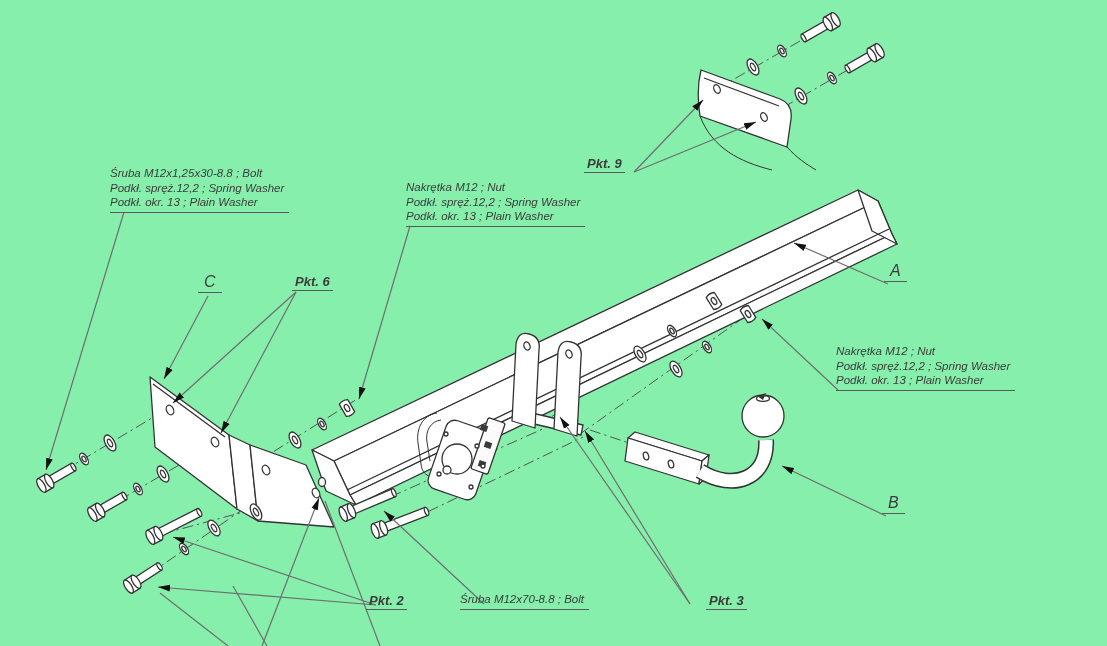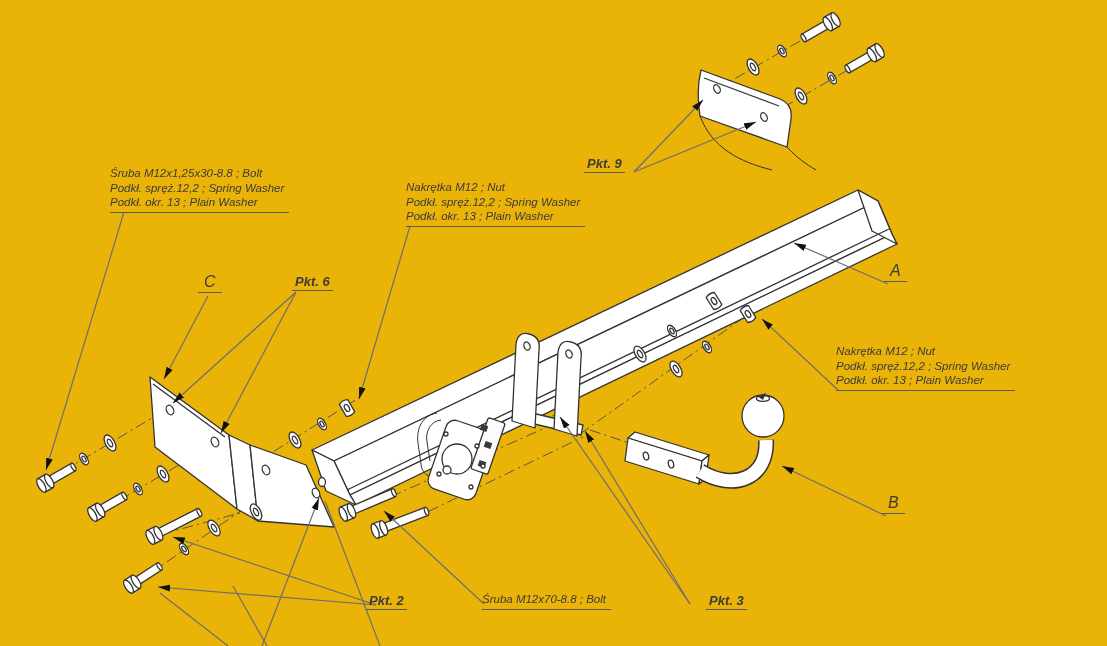--- a/index.html
+++ b/index.html
@@ -1,16 +1,16 @@
 <!DOCTYPE html>
 <html><head>
 <meta charset="utf-8">
 <style>
   html,body{margin:0;padding:0;background:#ffffff;}
-  .stage{position:relative;width:1107px;height:646px;background:#eab308;overflow:hidden;
+  .stage{position:relative;width:1107px;height:646px;background:#86efac;overflow:hidden;
          font-family:"Liberation Sans",sans-serif;}
   .stage svg{position:absolute;left:0;top:0;}
   .callout{position:absolute;font-style:italic;font-size:11.5px;line-height:1.27;color:#3c3c3c;
            border-bottom:1.5px solid #5a5a5a;padding:0 5px 2px 0;white-space:nowrap;}
   .tag{position:absolute;font-style:italic;font-size:13px;font-weight:bold;color:#3c3c3c;
        border-bottom:1.5px solid #5a5a5a;padding:0 3px 1px 3px;white-space:nowrap;}
   .letter{position:absolute;font-style:italic;font-size:16px;color:#3c3c3c;
           border-bottom:1.5px solid #5a5a5a;padding:0 6px 1px 6px;}
   .dash{stroke:#555;stroke-width:1;fill:none;stroke-dasharray:11 4 2.2 4;}
   .part{fill:#fff;stroke:#333;stroke-width:1.3;stroke-linejoin:round;}
@@ -203,21 +203,21 @@
     <div>Podkł. spręż.12,2 ; Spring Washer</div>
     <div>Podkł. okr. 13 ; Plain Washer</div>
   </div>
 
   <div class="callout" style="left:836px;top:344px">
     <div>Nakrętka  M12 ; Nut</div>
     <div>Podkł. spręż.12,2 ; Spring Washer</div>
     <div>Podkł. okr. 13 ; Plain Washer</div>
   </div>
 
-  <div class="callout" style="left:482px;top:592px">Śruba M12x70-8.8 ;  Bolt</div>
+  <div class="callout" style="left:460px;top:592px">Śruba M12x70-8.8 ;  Bolt</div>
 
   <div class="tag" style="left:584px;top:156px">Pkt. 9</div>
   <div class="tag" style="left:292px;top:274px">Pkt. 6</div>
   <div class="tag" style="left:366px;top:593px">Pkt. 2</div>
   <div class="tag" style="left:706px;top:593px">Pkt. 3</div>
 
   <div class="letter" style="left:198px;top:273px">C</div>
   <div class="letter" style="left:884px;top:262px">A</div>
   <div class="letter" style="left:882px;top:494px">B</div>
 

